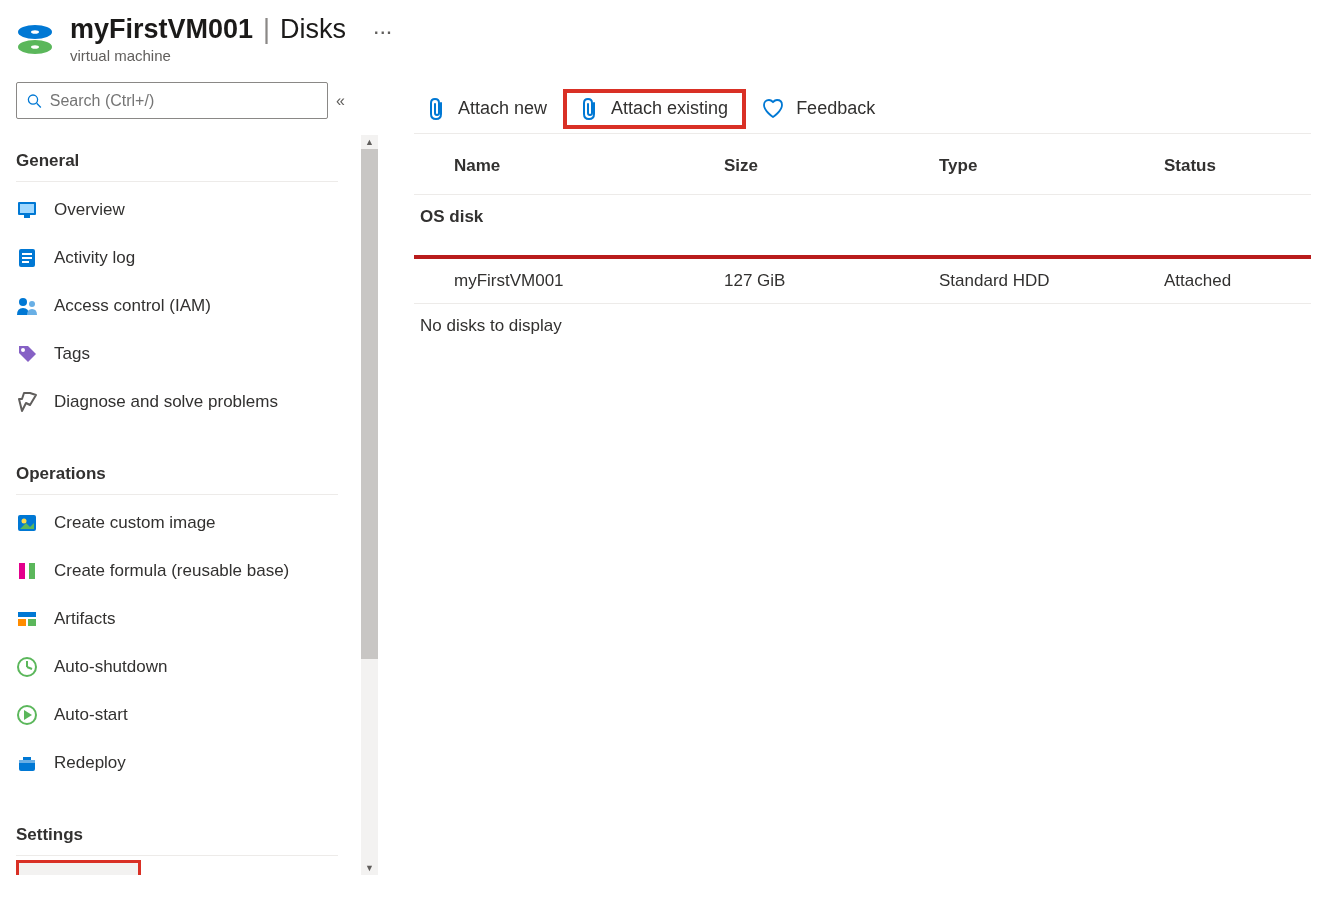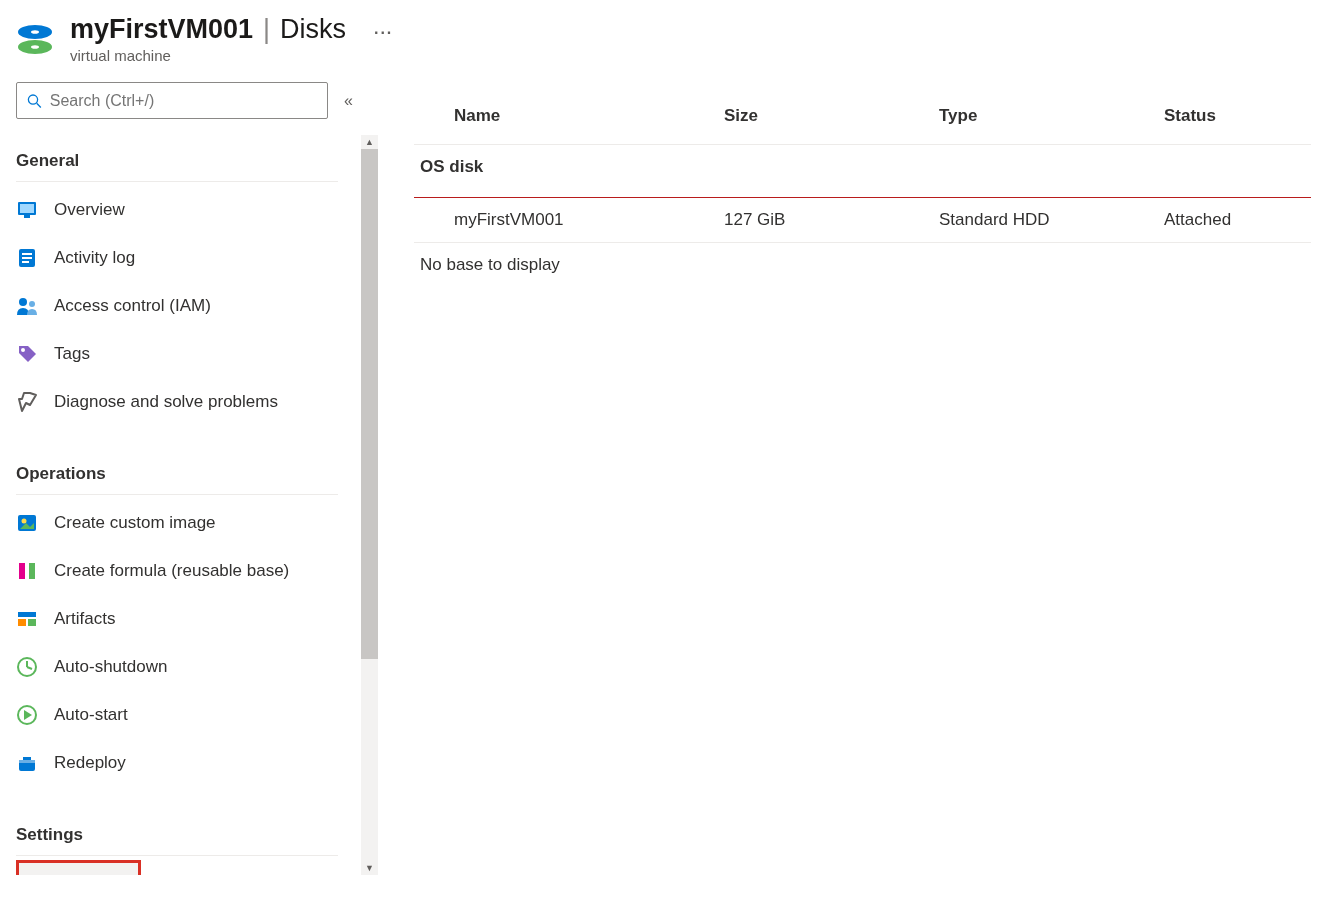--- a/index.html
+++ b/index.html
@@ -61,21 +61,21 @@
     }
     .sidebar {
       width: 378px;
       padding-left: 16px;
       flex-shrink: 0;
       position: relative;
     }
     .search-row {
       display: flex;
       align-items: center;
-      gap: 16px;
+      gap: 8px;
       margin-bottom: 16px;
     }
     .search-box {
       flex: 1;
       max-width: 312px;
       height: 37px;
       border: 1px solid #8a8886;
       border-radius: 2px;
       display: flex;
       align-items: center;
@@ -204,22 +204,22 @@
       padding: 0 0 18px 40px;
       border-bottom: 1px solid #edebe9;
     }
     .col-name { width: 270px; }
     .col-size { width: 215px; }
     .col-type { width: 225px; }
     .col-status { flex: 1; }
     .section-row {
       font-size: 17px;
       font-weight: 600;
-      padding: 12px 0 20px 6px;
-      border-bottom: 1px solid #b91c1c;
+      padding: 12px 0 28px 6px;
+      border-bottom: 4px solid #b91c1c;
     }
     .data-row {
       display: flex;
       font-size: 17px;
       padding: 12px 0 12px 40px;
       border-bottom: 1px solid #edebe9;
     }
     .empty-row {
       font-size: 17px;
       padding: 12px 0 12px 6px;
@@ -405,35 +405,55 @@
             <ellipse cx="11" cy="15" rx="9" ry="4" fill="#5bb75b"></ellipse>
             <ellipse cx="11" cy="15" rx="2" ry="1" fill="#fff"></ellipse>
           </svg>
         </span>
         <span>Disks</span>
       </div>
     </div>
   </div>
 
   <div class="main">
+    <div class="toolbar">
+      <div class="toolbar-btn">
+        <svg width="18" height="24" viewBox="0 0 18 24">
+          <path d="M13 6 L13 17 Q13 22 8 22 Q3 22 3 17 L3 6 Q3 2 7 2 Q11 2 11 6 L11 16 Q11 18 9 18 Q7 18 7 16 L7 7" stroke="#0078d4" stroke-width="2" fill="none" stroke-linecap="round"></path>
+        </svg>
+        <span>Attach new</span>
+      </div>
+      <div class="toolbar-btn highlight">
+        <svg width="18" height="24" viewBox="0 0 18 24">
+          <path d="M13 6 L13 17 Q13 22 8 22 Q3 22 3 17 L3 6 Q3 2 7 2 Q11 2 11 6 L11 16 Q11 18 9 18 Q7 18 7 16 L7 7" stroke="#0078d4" stroke-width="2" fill="none" stroke-linecap="round"></path>
+        </svg>
+        <span>Attach existing</span>
+      </div>
+      <div class="toolbar-btn">
+        <svg width="22" height="22" viewBox="0 0 22 22">
+          <path d="M11 19 C11 19 2 13 2 7 C2 4 4 2 7 2 C9 2 11 4 11 4 C11 4 13 2 15 2 C18 2 20 4 20 7 C20 13 11 19 11 19 Z" stroke="#0078d4" stroke-width="1.8" fill="none"></path>
+        </svg>
+        <span>Feedback</span>
+      </div>
+    </div>
 
     <div class="table">
       <div class="thead">
         <div class="col-name">Name</div>
         <div class="col-size">Size</div>
         <div class="col-type">Type</div>
         <div class="col-status">Status</div>
       </div>
 
       <div class="section-row">OS disk</div>
 
       <div class="data-row">
         <div class="col-name">myFirstVM001</div>
         <div class="col-size">127 GiB</div>
         <div class="col-type">Standard HDD</div>
         <div class="col-status">Attached</div>
       </div>
 
 
-      <div class="empty-row">No base to display</div>
+      <div class="empty-row">No disks to display</div>
     </div>
   </div>
 </div>
 
 </body></html>

